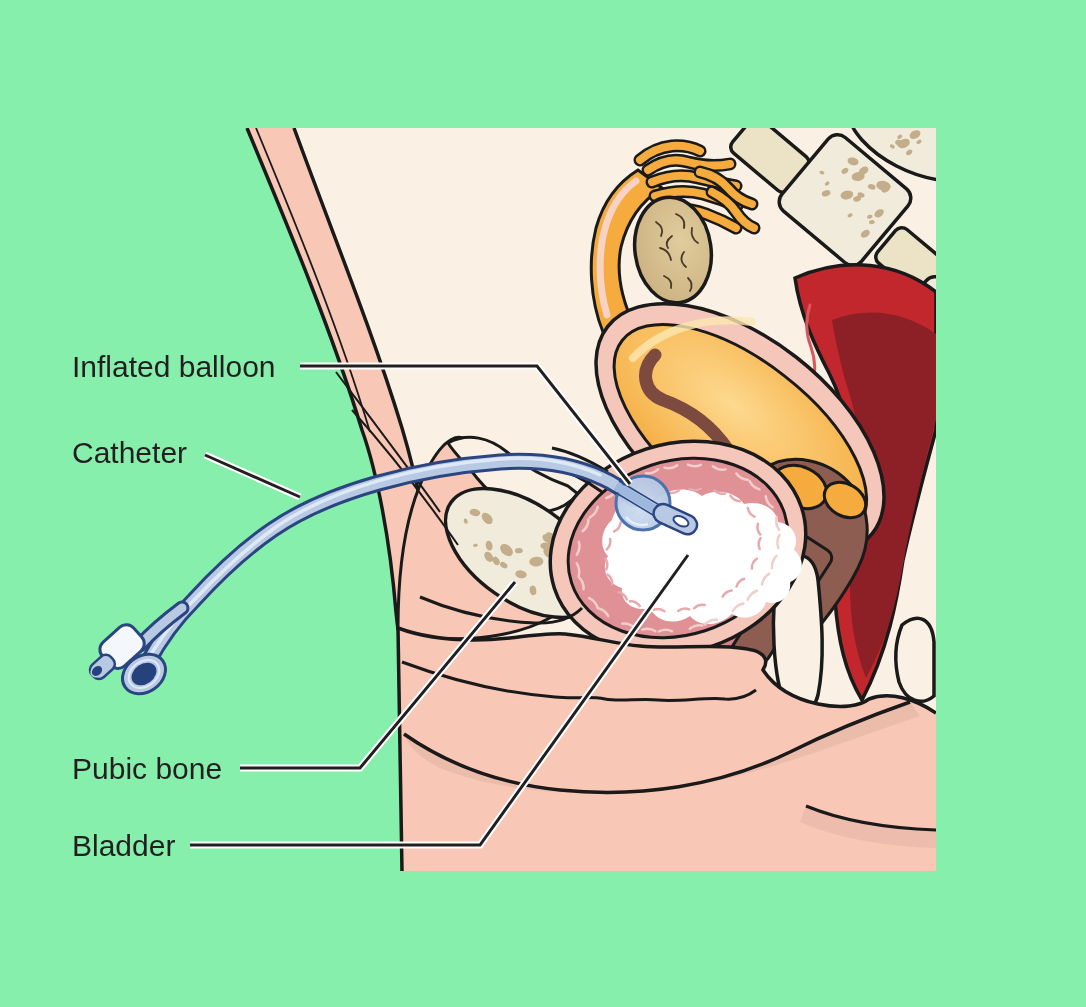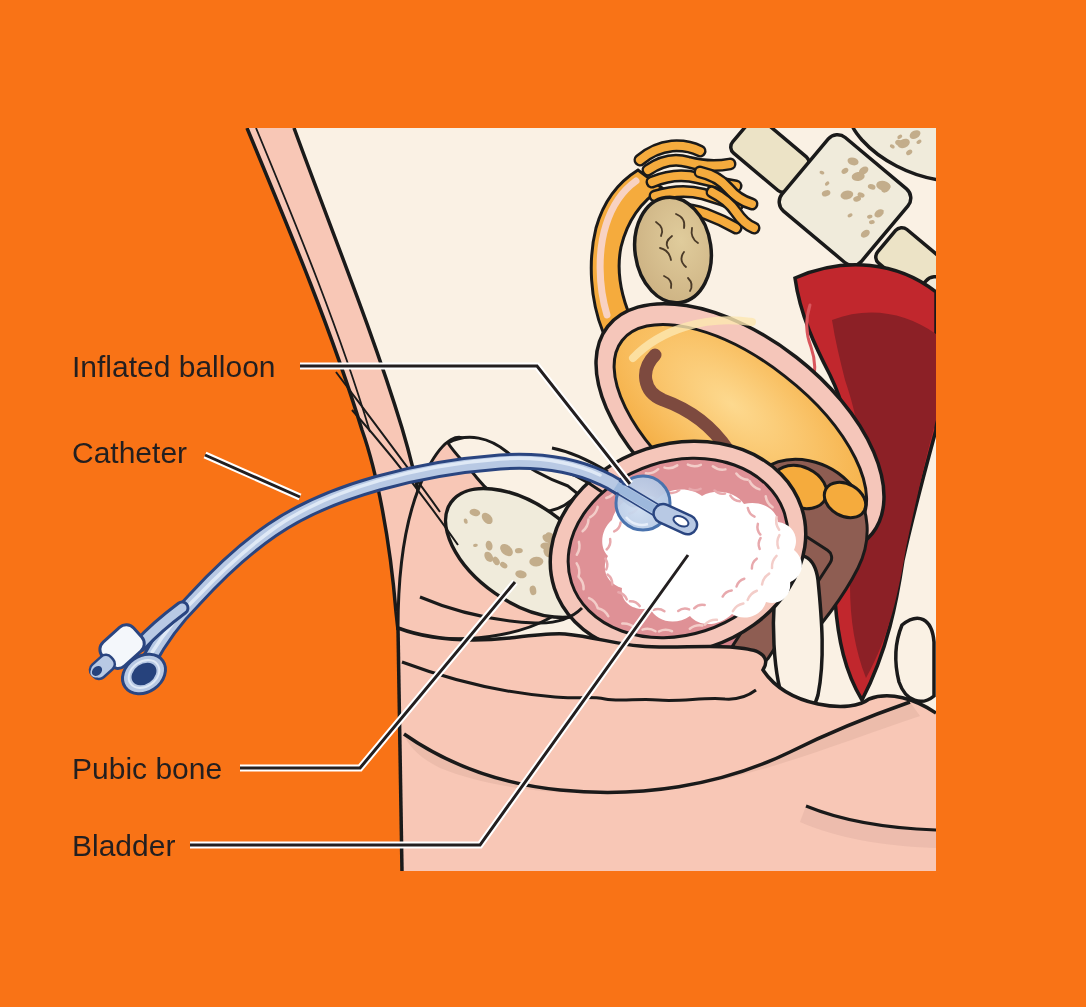--- a/index.html
+++ b/index.html
@@ -1,16 +1,16 @@
 <!DOCTYPE html>
 <html><head>
 <meta charset="utf-8">
 <style>
   html,body{margin:0;padding:0;background:#ffffff;}
-  .stage{position:relative;width:1086px;height:1007px;background:#f97316;overflow:hidden;
+  .stage{position:relative;width:1086px;height:1007px;background:#86efac;overflow:hidden;
          font-family:"Liberation Sans",sans-serif;}
   svg{position:absolute;left:0;top:0;}
   text.lbl{font-family:"Liberation Sans",sans-serif;font-size:30px;fill:#231f20;}
 </style>
 </head>
 <body>
 
 <div class="stage">
 <svg width="1086" height="1007" viewBox="0 0 1086 1007">
   <defs>

